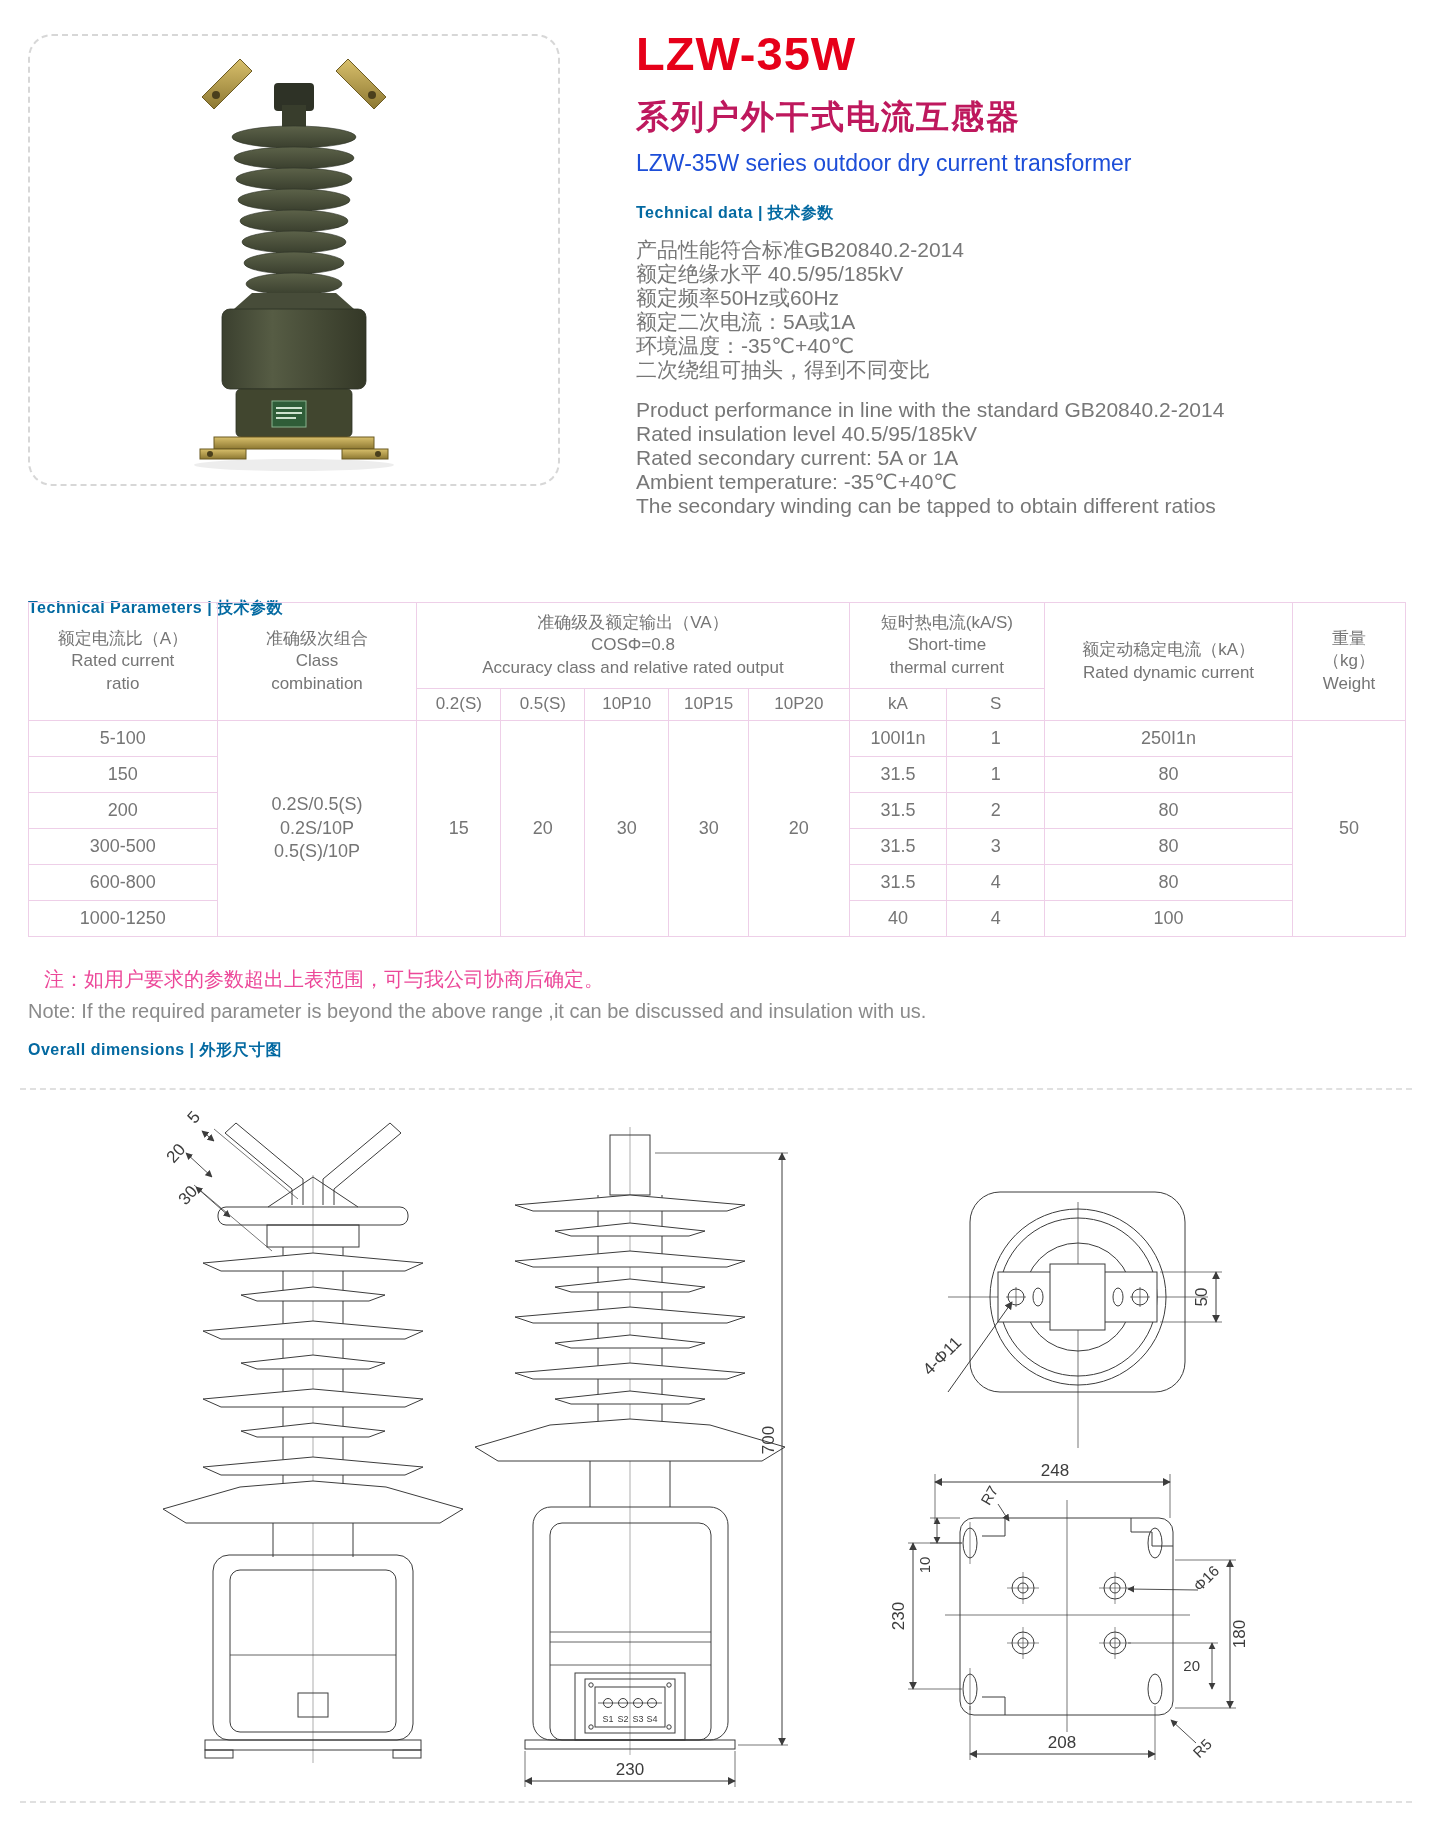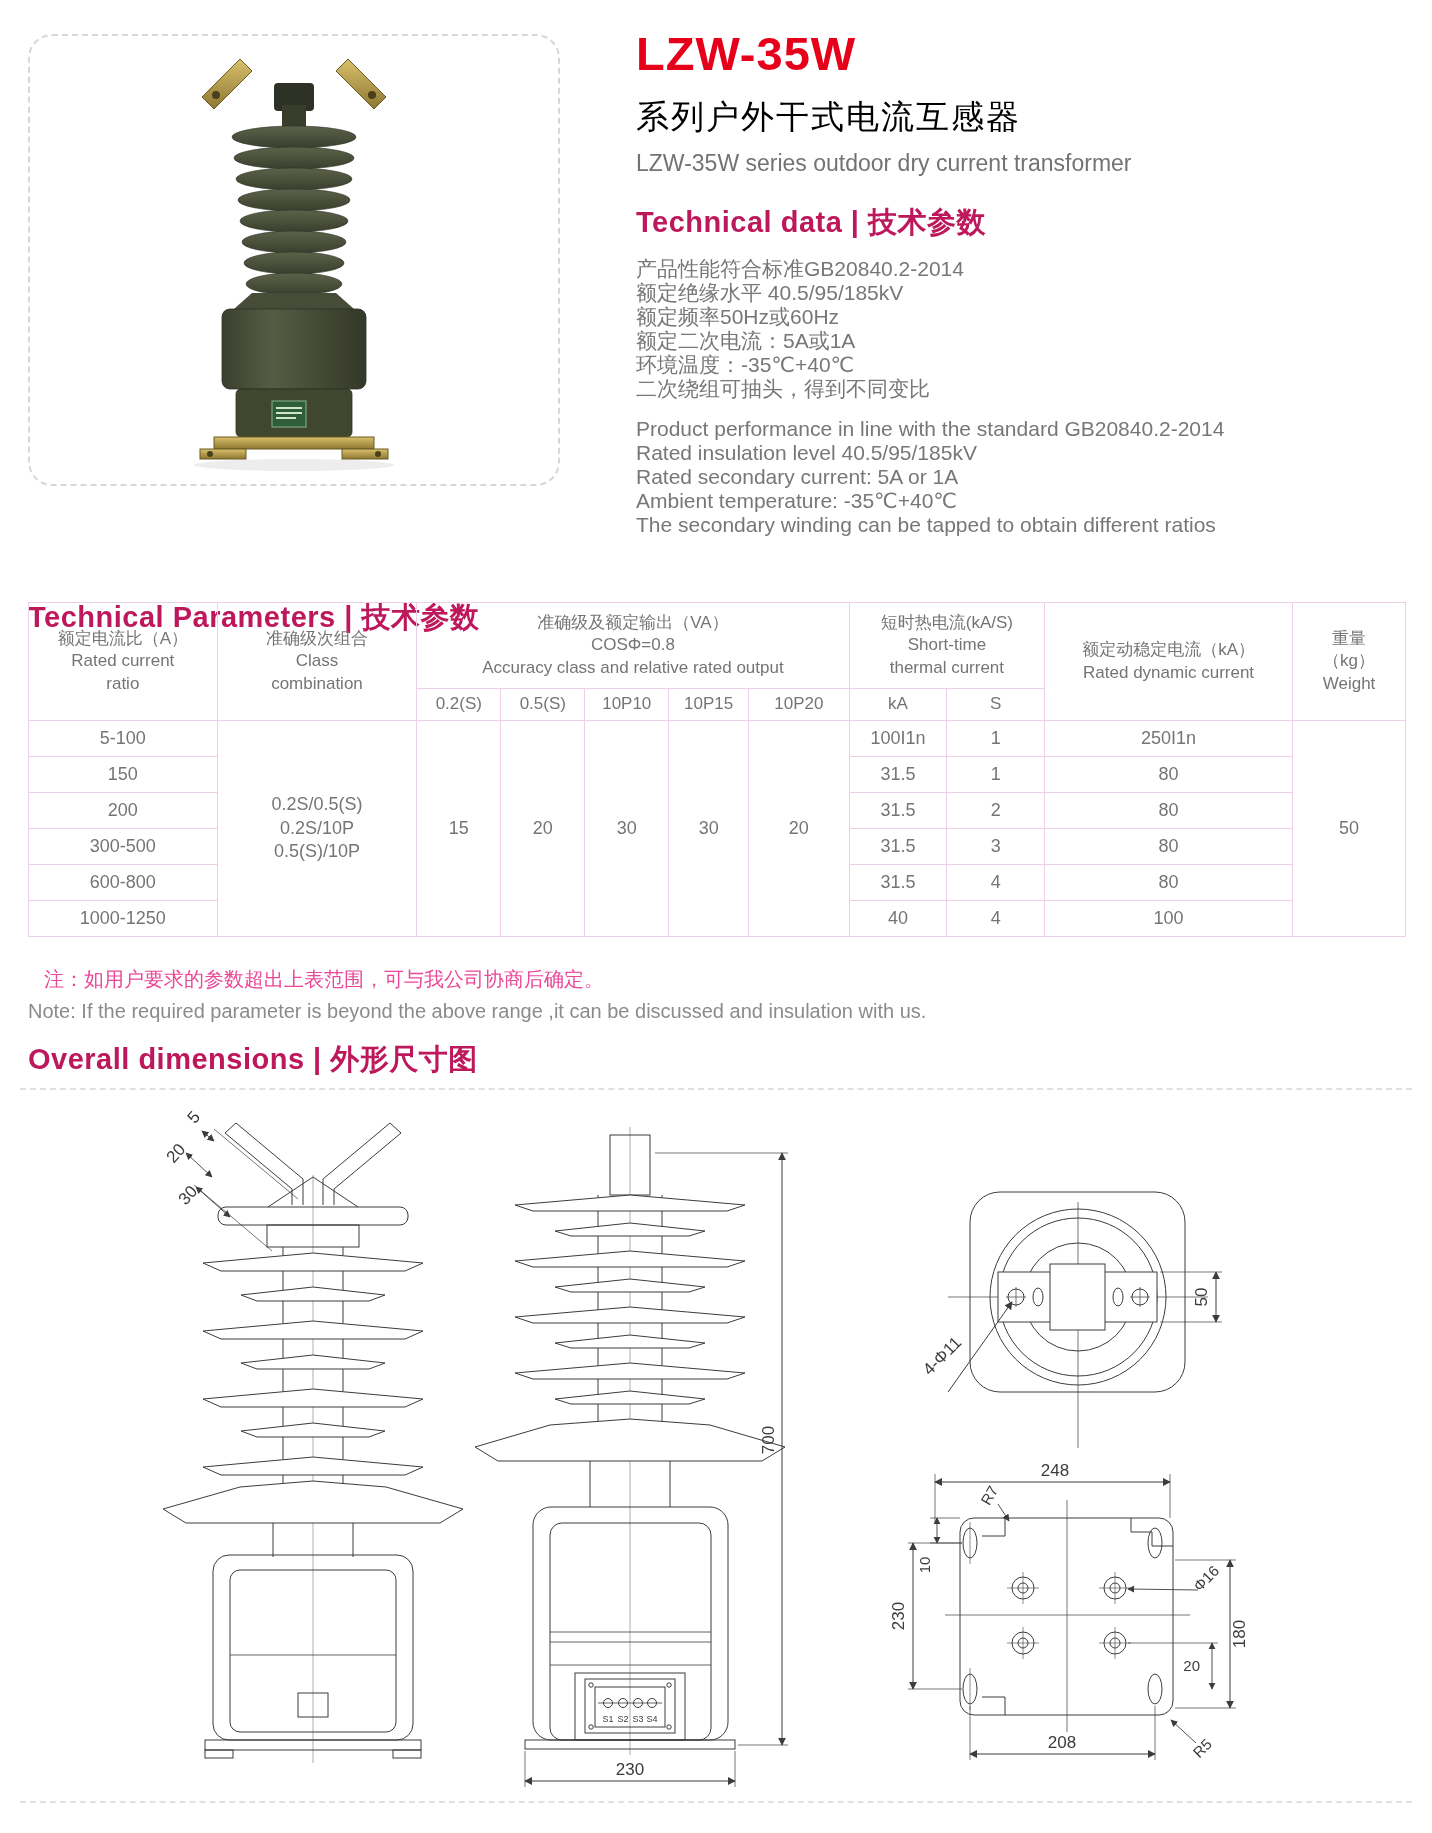--- a/index.html
+++ b/index.html
@@ -6,23 +6,23 @@
   body{font-family:"Liberation Sans","DejaVu Sans",sans-serif;}
   #page{position:relative;width:1432px;height:1833px;background:#fff;overflow:hidden;}
 
   
   .photo-box{position:absolute;left:28px;top:34px;width:528px;height:448px;
     border:2px dashed #d7d7d7;border-radius:24px;display:flex;align-items:center;justify-content:center;}
 
   
   .right-col{position:absolute;left:636px;top:26px;width:780px;}
   .model-title{color:#e60019;font-size:47px;font-weight:800;letter-spacing:1px;margin:0 0 14px 0;}
-  .cn-subtitle{color:#000000;font-size:33px;font-weight:400;margin:4px 0 10px 0;letter-spacing:2px;}
-  .en-subtitle{color:#737373;font-size:23px;font-weight:400;margin:0 0 26px 0;}
-  .section-header{color:#be185d;font-size:29px;font-weight:700;letter-spacing:0.5px;}
+  .cn-subtitle{color:#be185d;font-size:33px;font-weight:700;margin:4px 0 10px 0;letter-spacing:2px;}
+  .en-subtitle{color:#1d4ed8;font-size:23px;font-weight:400;margin:0 0 26px 0;}
+  .section-header{color:#0369a1;font-size:16px;font-weight:700;letter-spacing:0.5px;}
   .spec-line{color:#777;font-size:21px;line-height:24px;}
   .specs-cn{margin-top:14px;}
   .specs-en{margin-top:16px;}
 
   
   .tp-header{position:absolute;left:28px;top:598px;}
   .param-table{position:absolute;left:28px;top:602px;width:1378px;border-collapse:collapse;table-layout:fixed;}
   .param-table th,.param-table td{border:1px solid #eecfe8;color:#757575;font-weight:400;
     text-align:center;vertical-align:middle;padding:2px 4px;font-size:17px;line-height:1.3;
     white-space:pre-line;}

